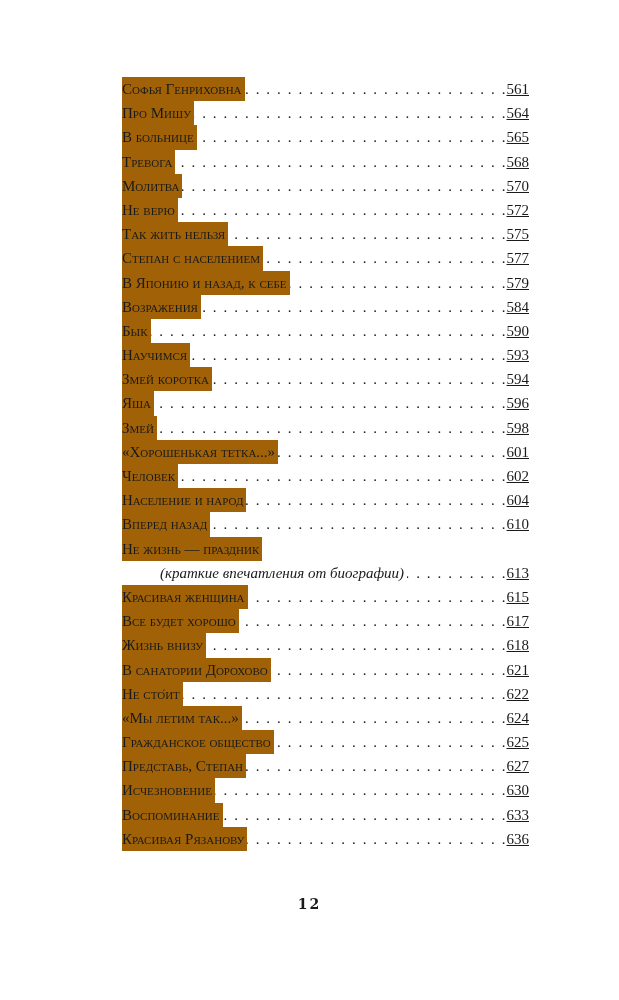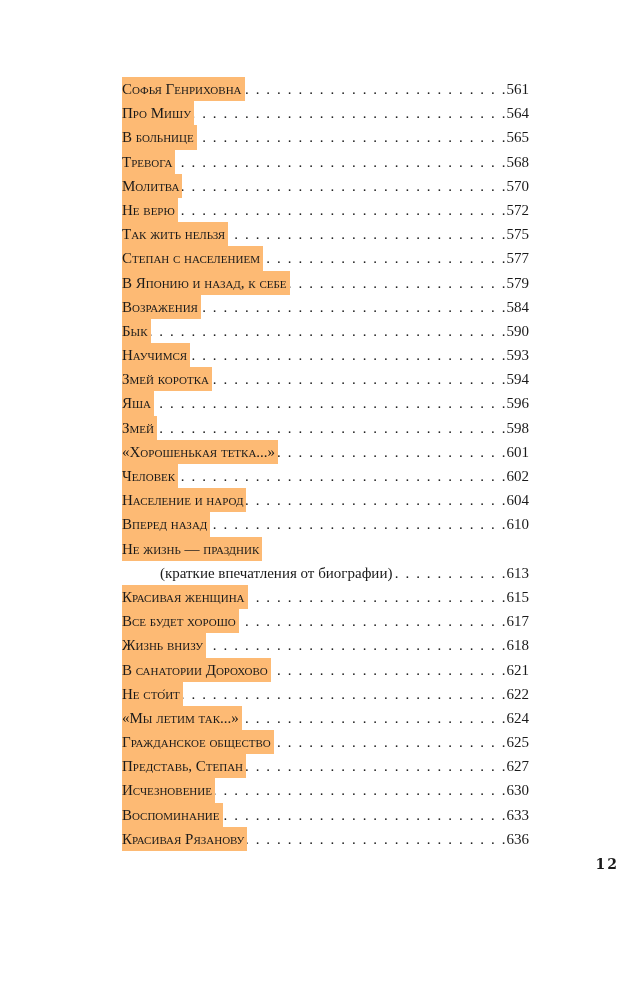--- a/index.html
+++ b/index.html
@@ -38,23 +38,24 @@
     .row {
       display: flex;
       align-items: baseline;
       height: 24.2px;
       overflow: hidden;
     }
     .title {
       font-variant: small-caps;
       flex: 0 0 auto;
       padding-right: 3px;
-      background: #fdba74;
+      background: #a16207;
     }
     .subtitle {
+      font-style: italic;
       flex: 0 0 auto;
       padding-left: 38px;
       padding-right: 3px;
     }
     .leader {
       flex: 1 1 auto;
       overflow: hidden;
       letter-spacing: 5.2px;
       color: #1a1a1a;
       text-align: right;
@@ -62,27 +63,28 @@
     }
     .leader::before {
       content: ". . . . . . . . . . . . . . . . . . . . . . . . . . . . . . . . . . . . . . . . . . . . . . . . . . . . . . . . . . . . . . . .";
       letter-spacing: 0;
       word-spacing: 3.2px;
     }
     .page {
       flex: 0 0 auto;
       text-align: right;
       padding-left: 1px;
+      text-decoration: underline;
     }
     .folio {
       position: absolute;
       left: 0;
       width: 619px;
-      top: 856px;
-      text-align: right;
+      top: 896px;
+      text-align: center;
       font-family: "DejaVu Serif", serif;
       font-weight: bold;
       font-size: 14px;
       letter-spacing: 2px;
       color: #1a1a1a;
     }
   </style>
 </head>
 <body>
 

